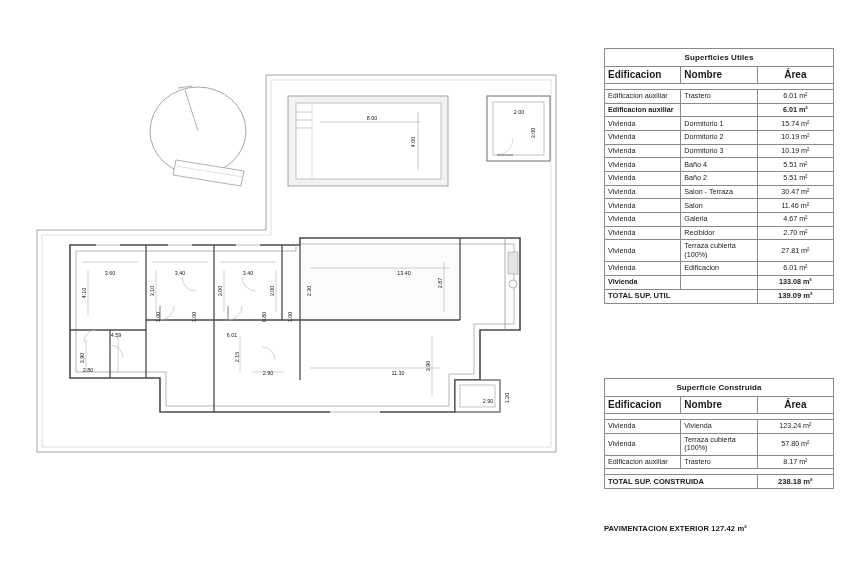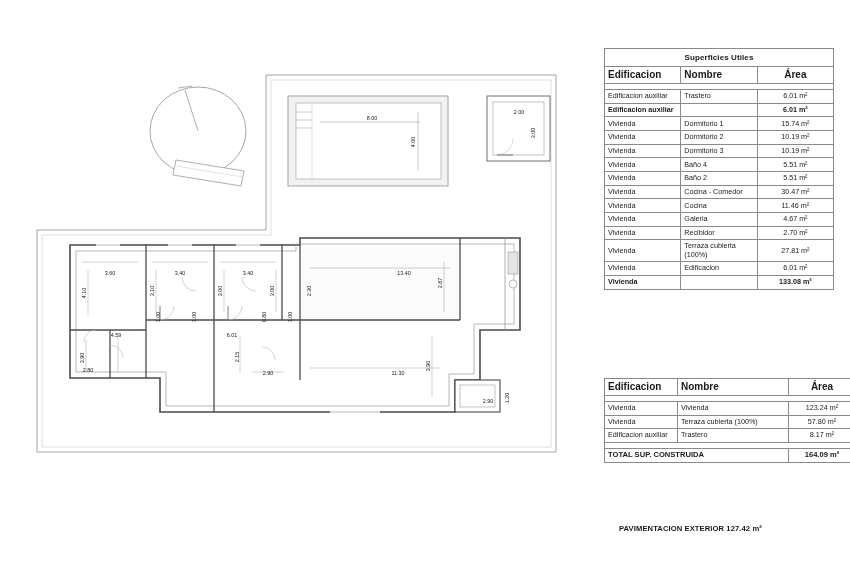--- a/index.html
+++ b/index.html
@@ -73,21 +73,21 @@
     border-right: 0.6px solid #8a8a8a;
     border-top: 0.6px solid #8a8a8a;
     border-bottom: none;
     padding: 0;
   }
   tr.sum td { font-weight: bold; }
   tr.total td { font-weight: bold; font-size: 7.6px; }
 
   .footnote {
     position: absolute;
-    left: 619px;
+    left: 604px;
     top: 524px;
     font-size: 7.6px;
     font-weight: bold;
     letter-spacing: 0.1px;
   }
 
   
   text {
     font-family: "Liberation Sans", sans-serif;
     fill: #1a1a1a;
@@ -274,26 +274,26 @@
         <td class="c-nombre">Baño 4</td>
         <td class="c-area">5.51 m²</td>
       </tr>
       <tr>
         <td class="c-edif">Vivienda</td>
         <td class="c-nombre">Baño 2</td>
         <td class="c-area">5.51 m²</td>
       </tr>
       <tr>
         <td class="c-edif">Vivienda</td>
-        <td class="c-nombre">Cocina - Comedor</td>
+        <td class="c-nombre">Salon - Terraza</td>
         <td class="c-area">30.47 m²</td>
       </tr>
       <tr>
         <td class="c-edif">Vivienda</td>
-        <td class="c-nombre">Cocina</td>
+        <td class="c-nombre">Salon</td>
         <td class="c-area">11.46 m²</td>
       </tr>
       <tr>
         <td class="c-edif">Vivienda</td>
         <td class="c-nombre">Galeria</td>
         <td class="c-area">4.67 m²</td>
       </tr>
       <tr>
         <td class="c-edif">Vivienda</td>
         <td class="c-nombre">Recibidor</td>
@@ -306,28 +306,35 @@
       </tr>
       <tr>
         <td class="c-edif">Vivienda</td>
         <td class="c-nombre">Edificacion</td>
         <td class="c-area">6.01 m²</td>
       </tr>
       <tr class="sum">
         <td class="c-edif">Vivienda</td>
         <td class="c-nombre"></td>
         <td class="c-area">133.08 m²</td>
+      </tr>
+      <tr class="total">
+        <td class="c-edif" colspan="2">TOTAL SUP. UTIL</td>
+        <td class="c-area">139.09 m²</td>
       </tr>
     </tbody>
       </table>
   </div>
 
   <div class="table-block" id="tbl-construida">
     <table class="sheet">
       <tbody>
+          <tr>
+        <td class="title-cell" colspan="3">Superficie Construida</td>
+      </tr>
       <tr class="hdr">
         <td class="c-edif">Edificacion</td>
         <td class="c-nombre">Nombre</td>
         <td class="c-area">Área</td>
       </tr>
       <tr class="spacer">
             <td colspan="3"></td>
           </tr>
 
       <tr>
@@ -343,21 +350,21 @@
       <tr>
         <td class="c-edif">Edificacion auxiliar</td>
         <td class="c-nombre">Trastero</td>
         <td class="c-area">8.17 m²</td>
       </tr>
       <tr class="spacer">
             <td colspan="3"></td>
           </tr>
       <tr class="total">
         <td class="c-edif" colspan="2">TOTAL SUP. CONSTRUIDA</td>
-        <td class="c-area">164.09 m²</td>
+        <td class="c-area">238.18 m²</td>
       </tr>
     </tbody>
       </table>
   </div>
 
   <div class="footnote">PAVIMENTACION EXTERIOR 127.42 m²</div>
 
 </div>
 
 </body></html>

